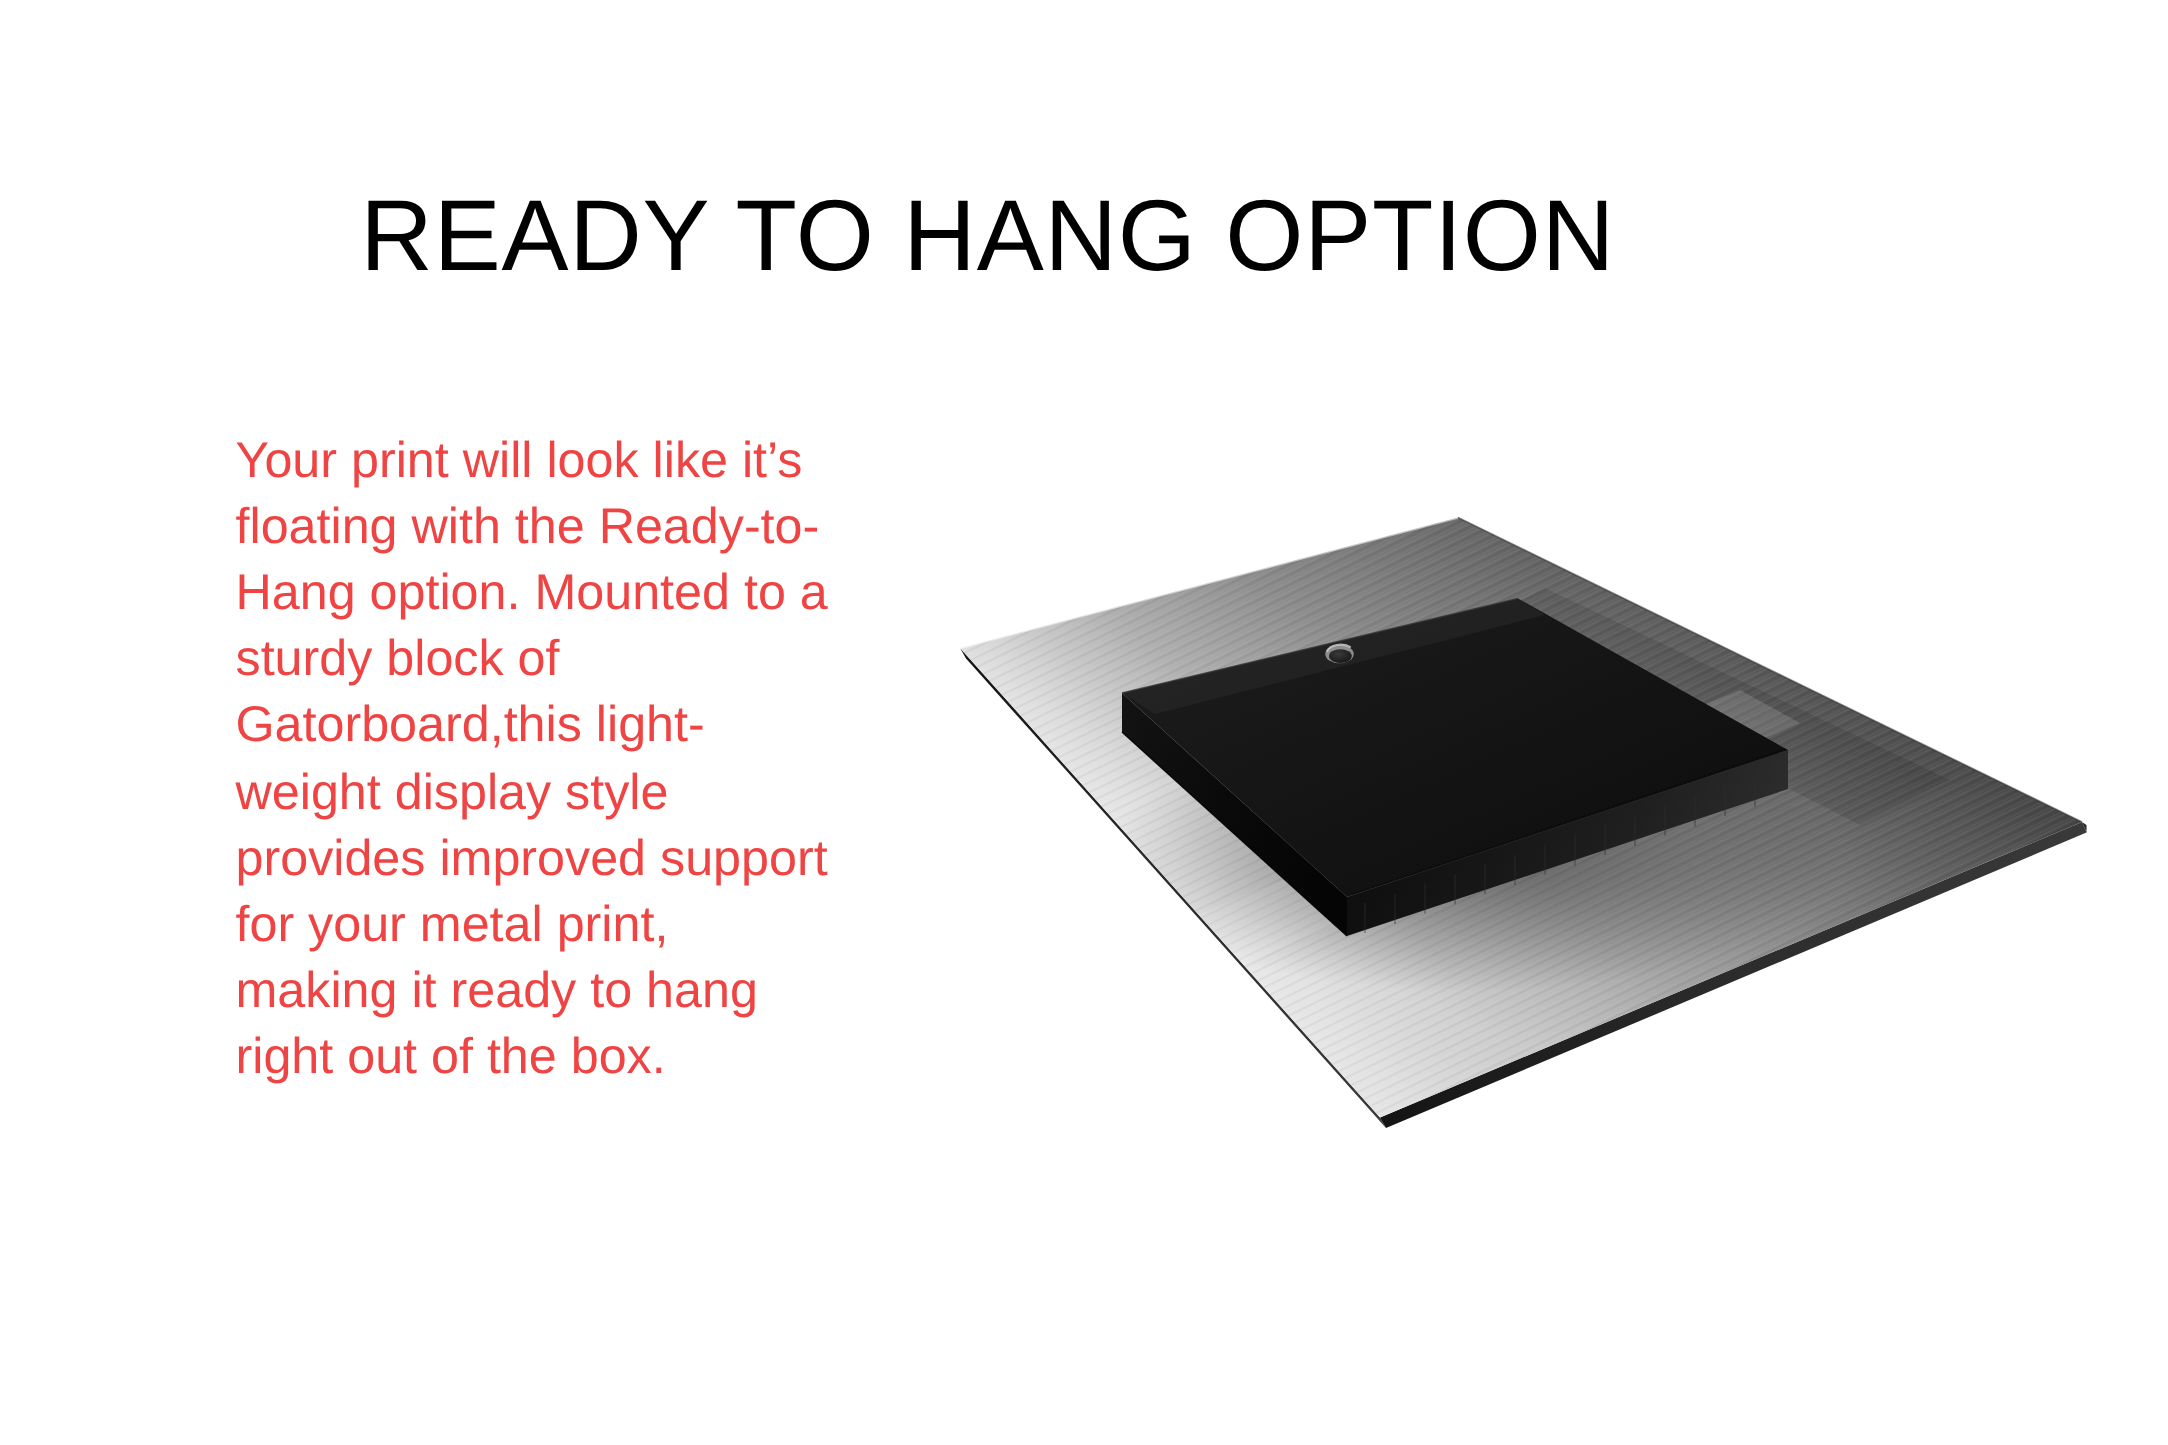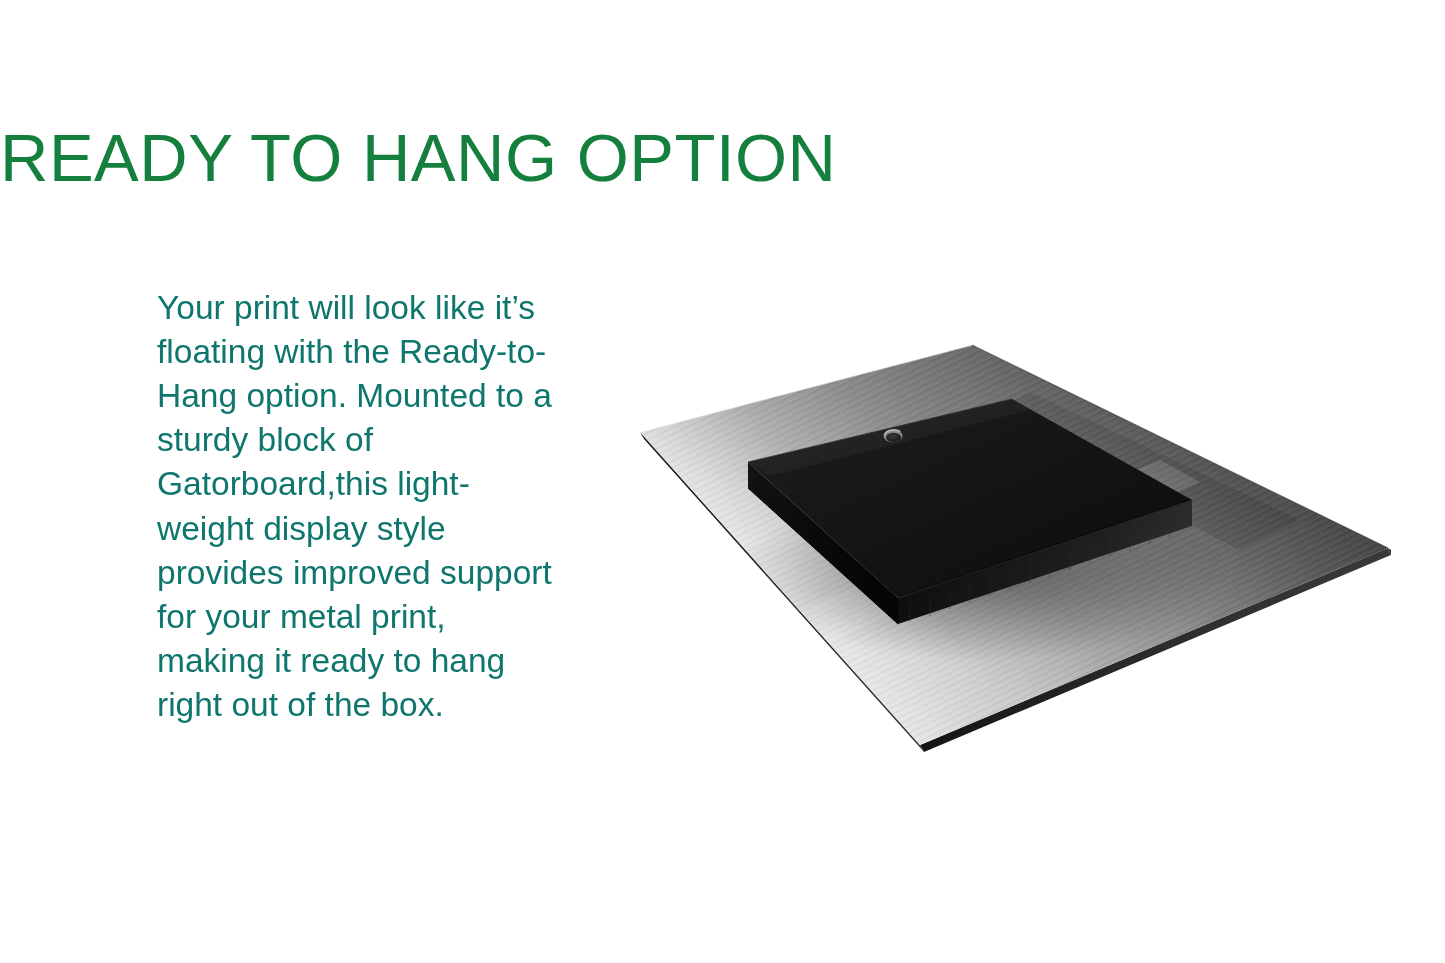--- a/index.html
+++ b/index.html
@@ -20,38 +20,39 @@
     background: #ffffff;
     overflow: hidden;
   }
 
   
   #slide-title {
     position: absolute;
     left: 0;
     top: 74px;
     width: 1317px;
+    text-align: center;
     font-size: 67px;
     font-weight: 400;
     line-height: 78px;
     letter-spacing: 0.5px;
-    color: #15803d;
+    color: #000000;
     white-space: nowrap;
   }
 
   
   #body-copy {
     position: absolute;
     left: 157px;
     top: 252px;
     width: 400px;
     font-size: 33.5px;
     font-weight: 400;
     line-height: 44.2px;
-    color: #0f766e;
+    color: #ef4444;
     text-align: left;
     white-space: pre-wrap;
     word-spacing: 0px;
   }
 
   
   #product-figure {
     position: absolute;
     left: 600px;
     top: 300px;

